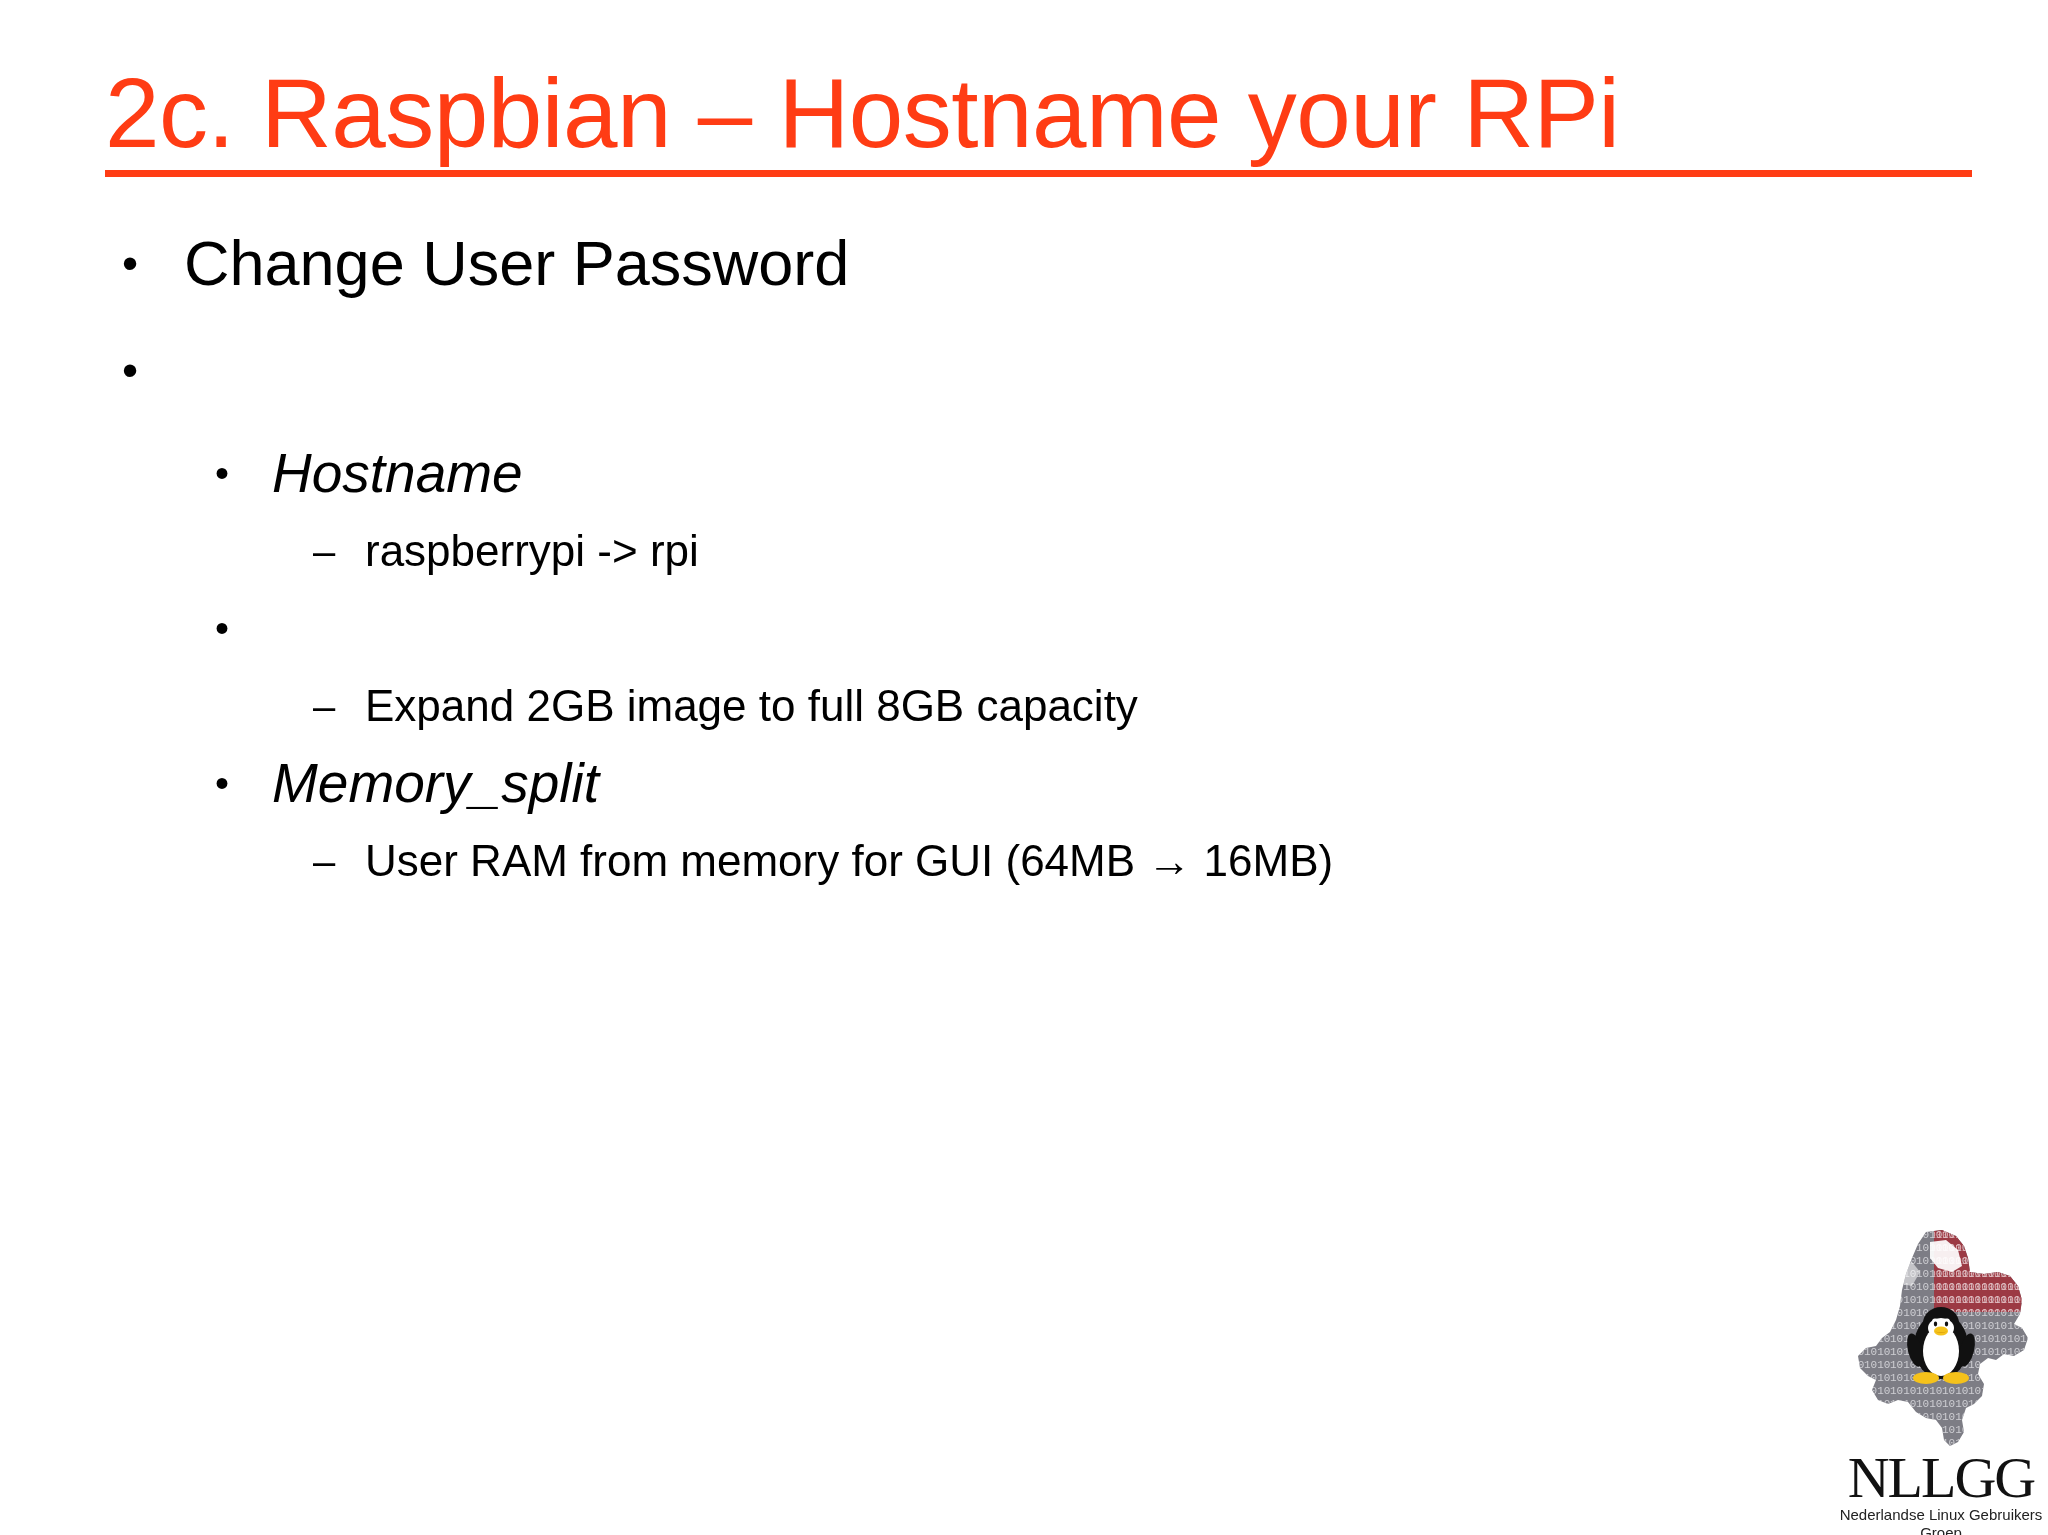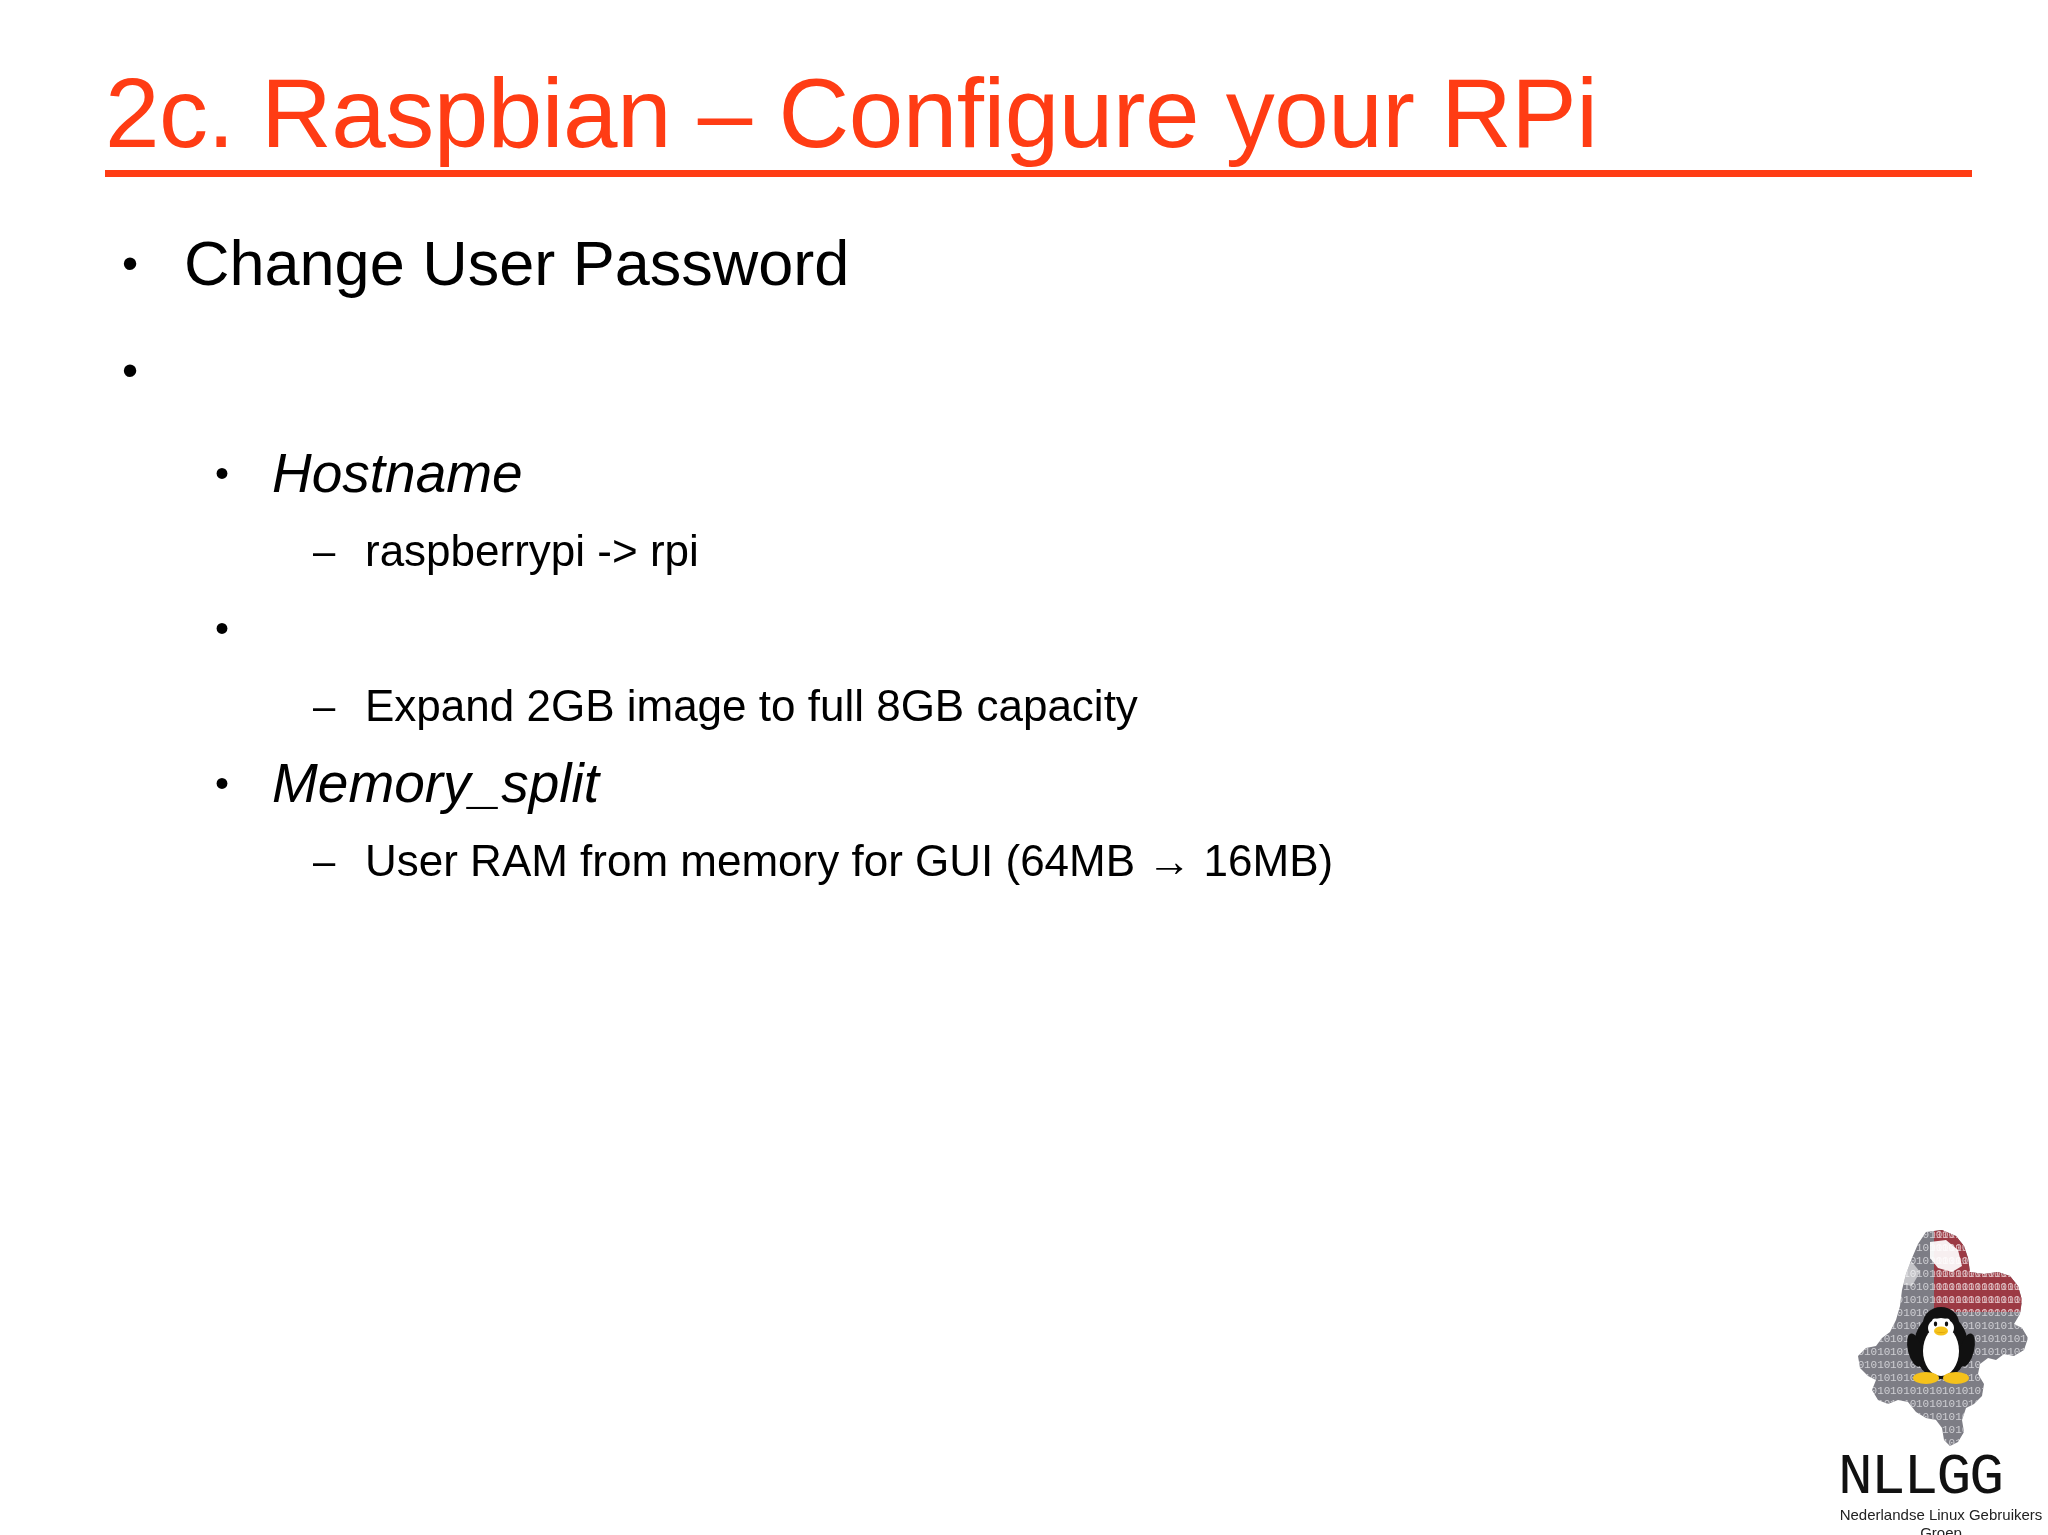--- a/index.html
+++ b/index.html
@@ -118,47 +118,47 @@
     position: relative;
     width: 206px;
     height: 222px;
   }
   .logo-map-wrap svg { display: block; }
   .logo-word {
     position: absolute;
     left: 0;
     top: 222px;
     width: 206px;
-    text-align: left;
+    text-align: center;
     font-size: 58px;
     line-height: 56px;
     letter-spacing: -2px;
     color: #111111;
-    font-family: Liberation Mono, monospace;
+    font-family: Liberation Serif, serif;
   }
   .logo-tagline {
     position: absolute;
     left: 0;
     top: 278px;
     width: 206px;
     text-align: center;
     font-size: 15px;
     line-height: 18px;
     color: #222222;
     letter-spacing: 0px;
     font-family: "Liberation Sans", sans-serif;
   }
 </style>
 </head>
 <body>
 
 <div id="slide">
 
   <div class="title-block">
-    <div class="title-text">2c. Raspbian – Configure your RPi</div>
+    <div class="title-text">2c. Raspbian – Hostname your RPi</div>
     <div class="title-rule"></div>
   </div>
 
   <div class="body-block">
 
     <div class="bullet-row lvl1">
       <span class="bullet-mark">•</span>
       <span class="bullet-text">Change User Password</span>
     </div>
 

